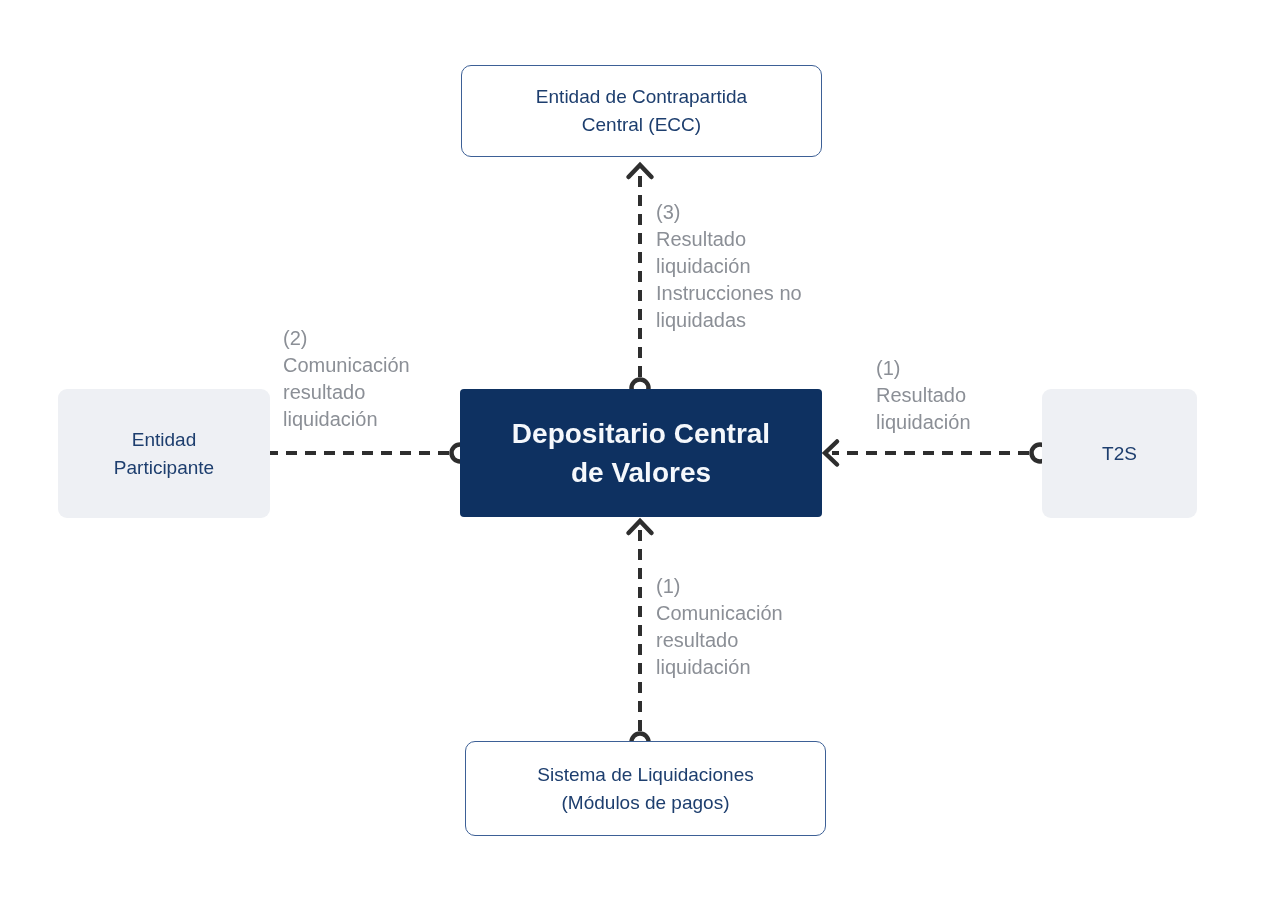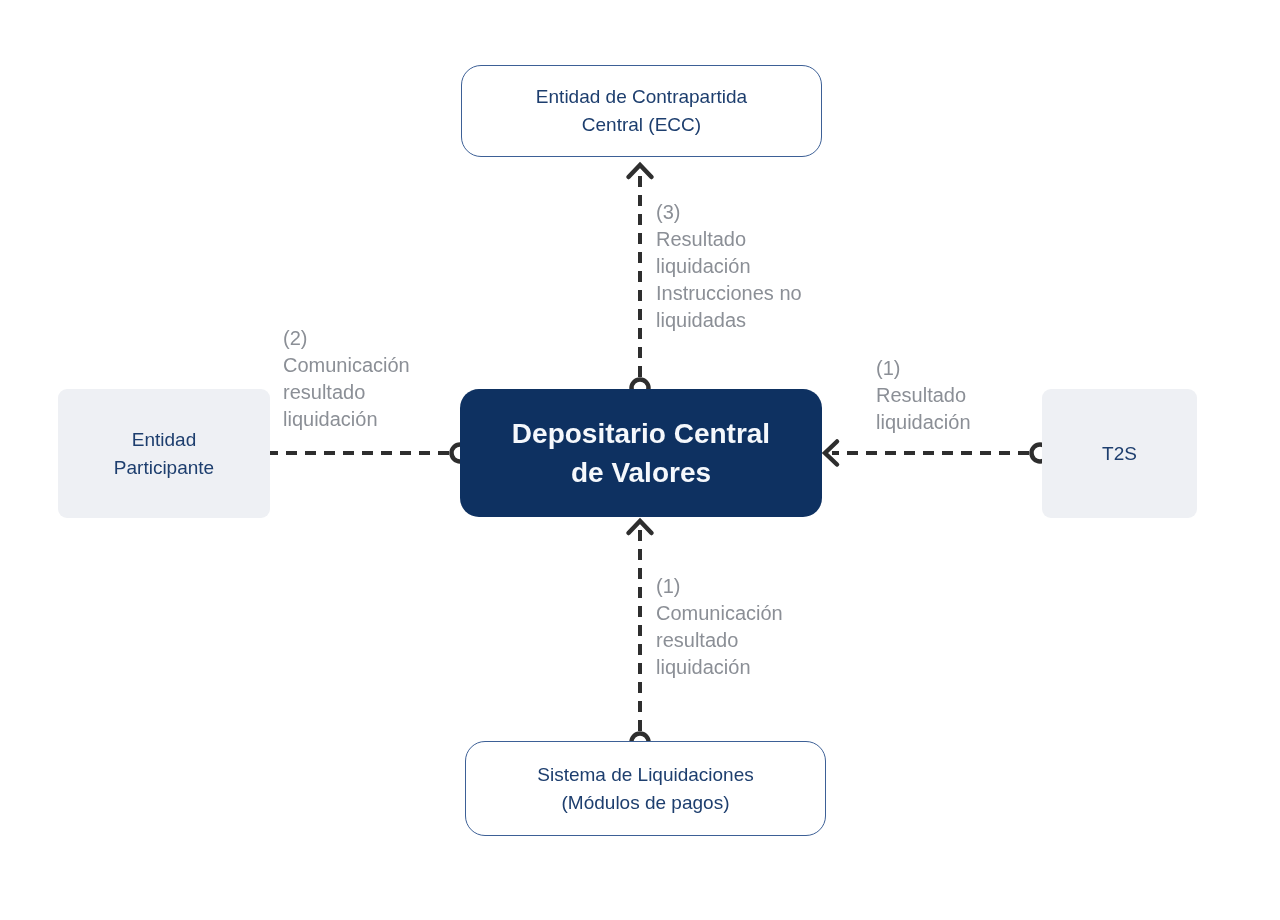--- a/index.html
+++ b/index.html
@@ -25,35 +25,35 @@
     position: absolute;
     display: flex;
     align-items: center;
     justify-content: center;
     text-align: center;
     white-space: pre-line;
   }
   .node-outlined {
     background: #ffffff;
     border: 1.5px solid #3d6096;
-    border-radius: 20px;
+    border-radius: 10px;
     color: #1d3e6e;
     font-size: 19px;
     line-height: 28px;
   }
   .node-filled {
     background: #eef0f4;
     border-radius: 9px;
     color: #1d3e6e;
     font-size: 19px;
     line-height: 28px;
   }
   .node-center {
     background: #0e3161;
-    border-radius: 19px;
+    border-radius: 4px;
     color: #f5f8fc;
     font-size: 28px;
     line-height: 39px;
     font-weight: 600;
   }
   #node-top    { left: 461px; top: 65px;  width: 361px; height: 92px;  }
   #node-center { left: 460px; top: 389px; width: 362px; height: 128px; }
   #node-left   { left: 58px;  top: 389px; width: 212px; height: 129px; }
   #node-right  { left: 1042px;top: 389px; width: 155px; height: 129px; }
   #node-bottom { left: 465px; top: 741px; width: 361px; height: 95px;  }

